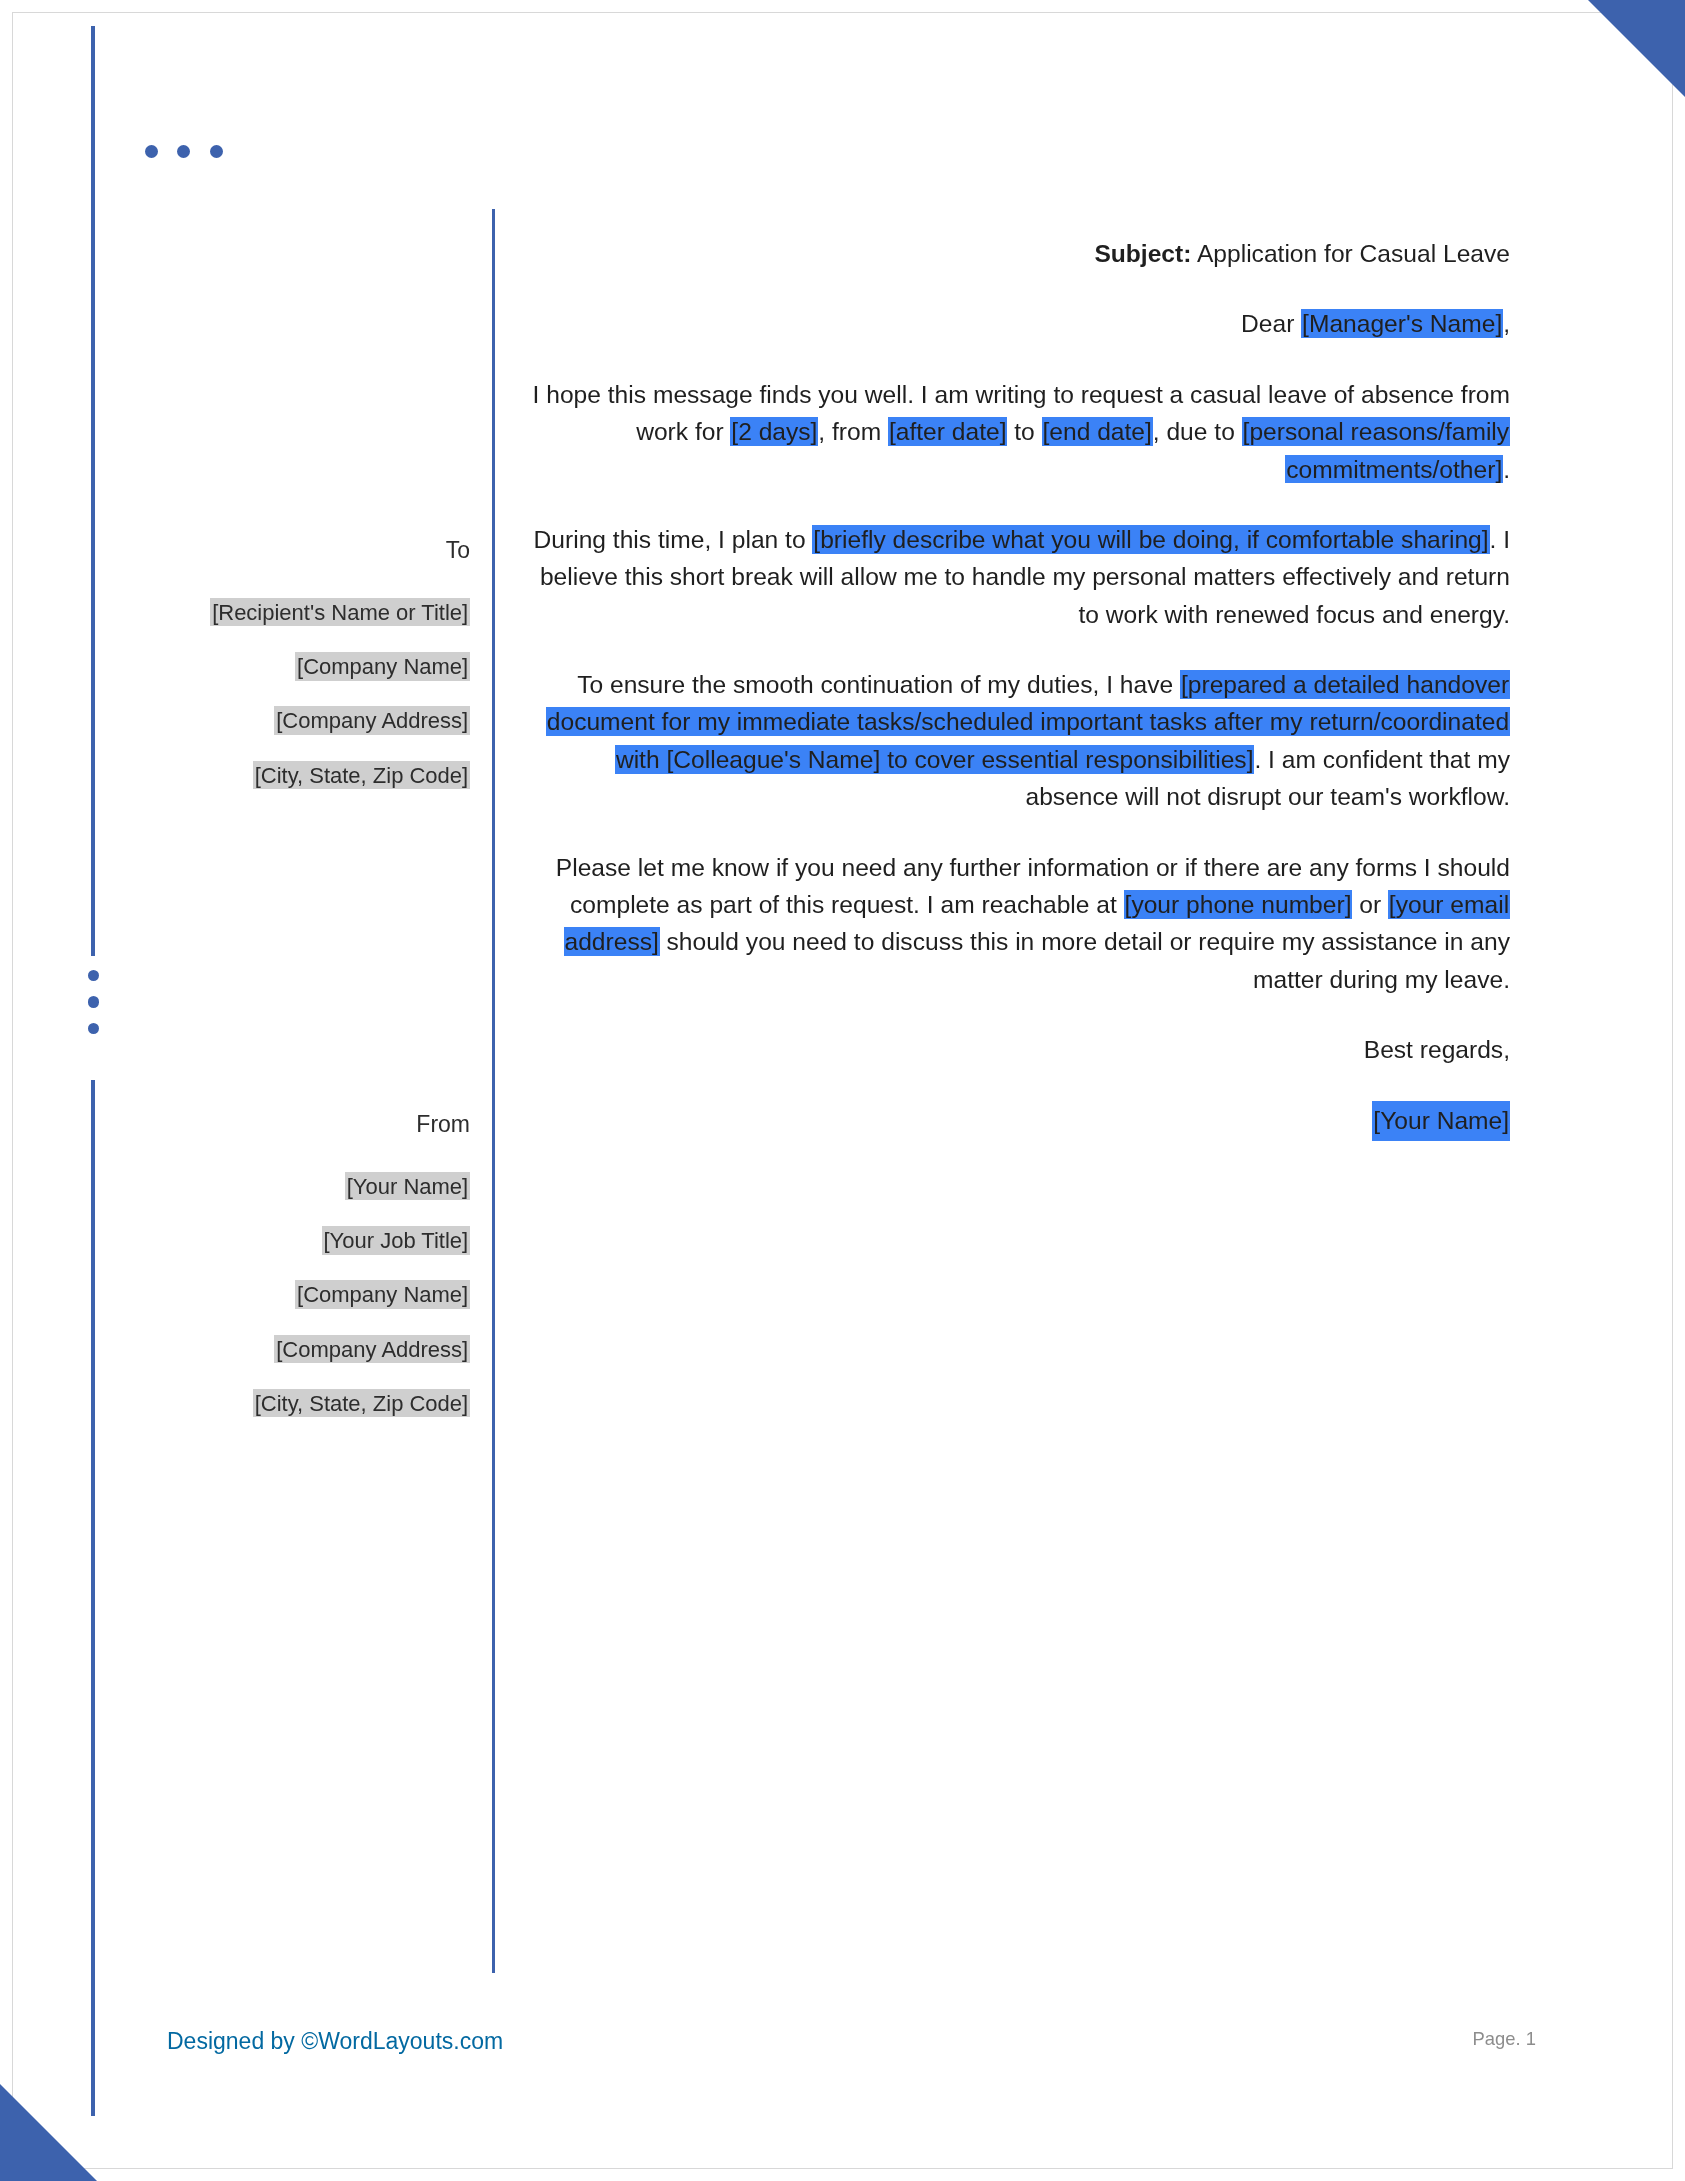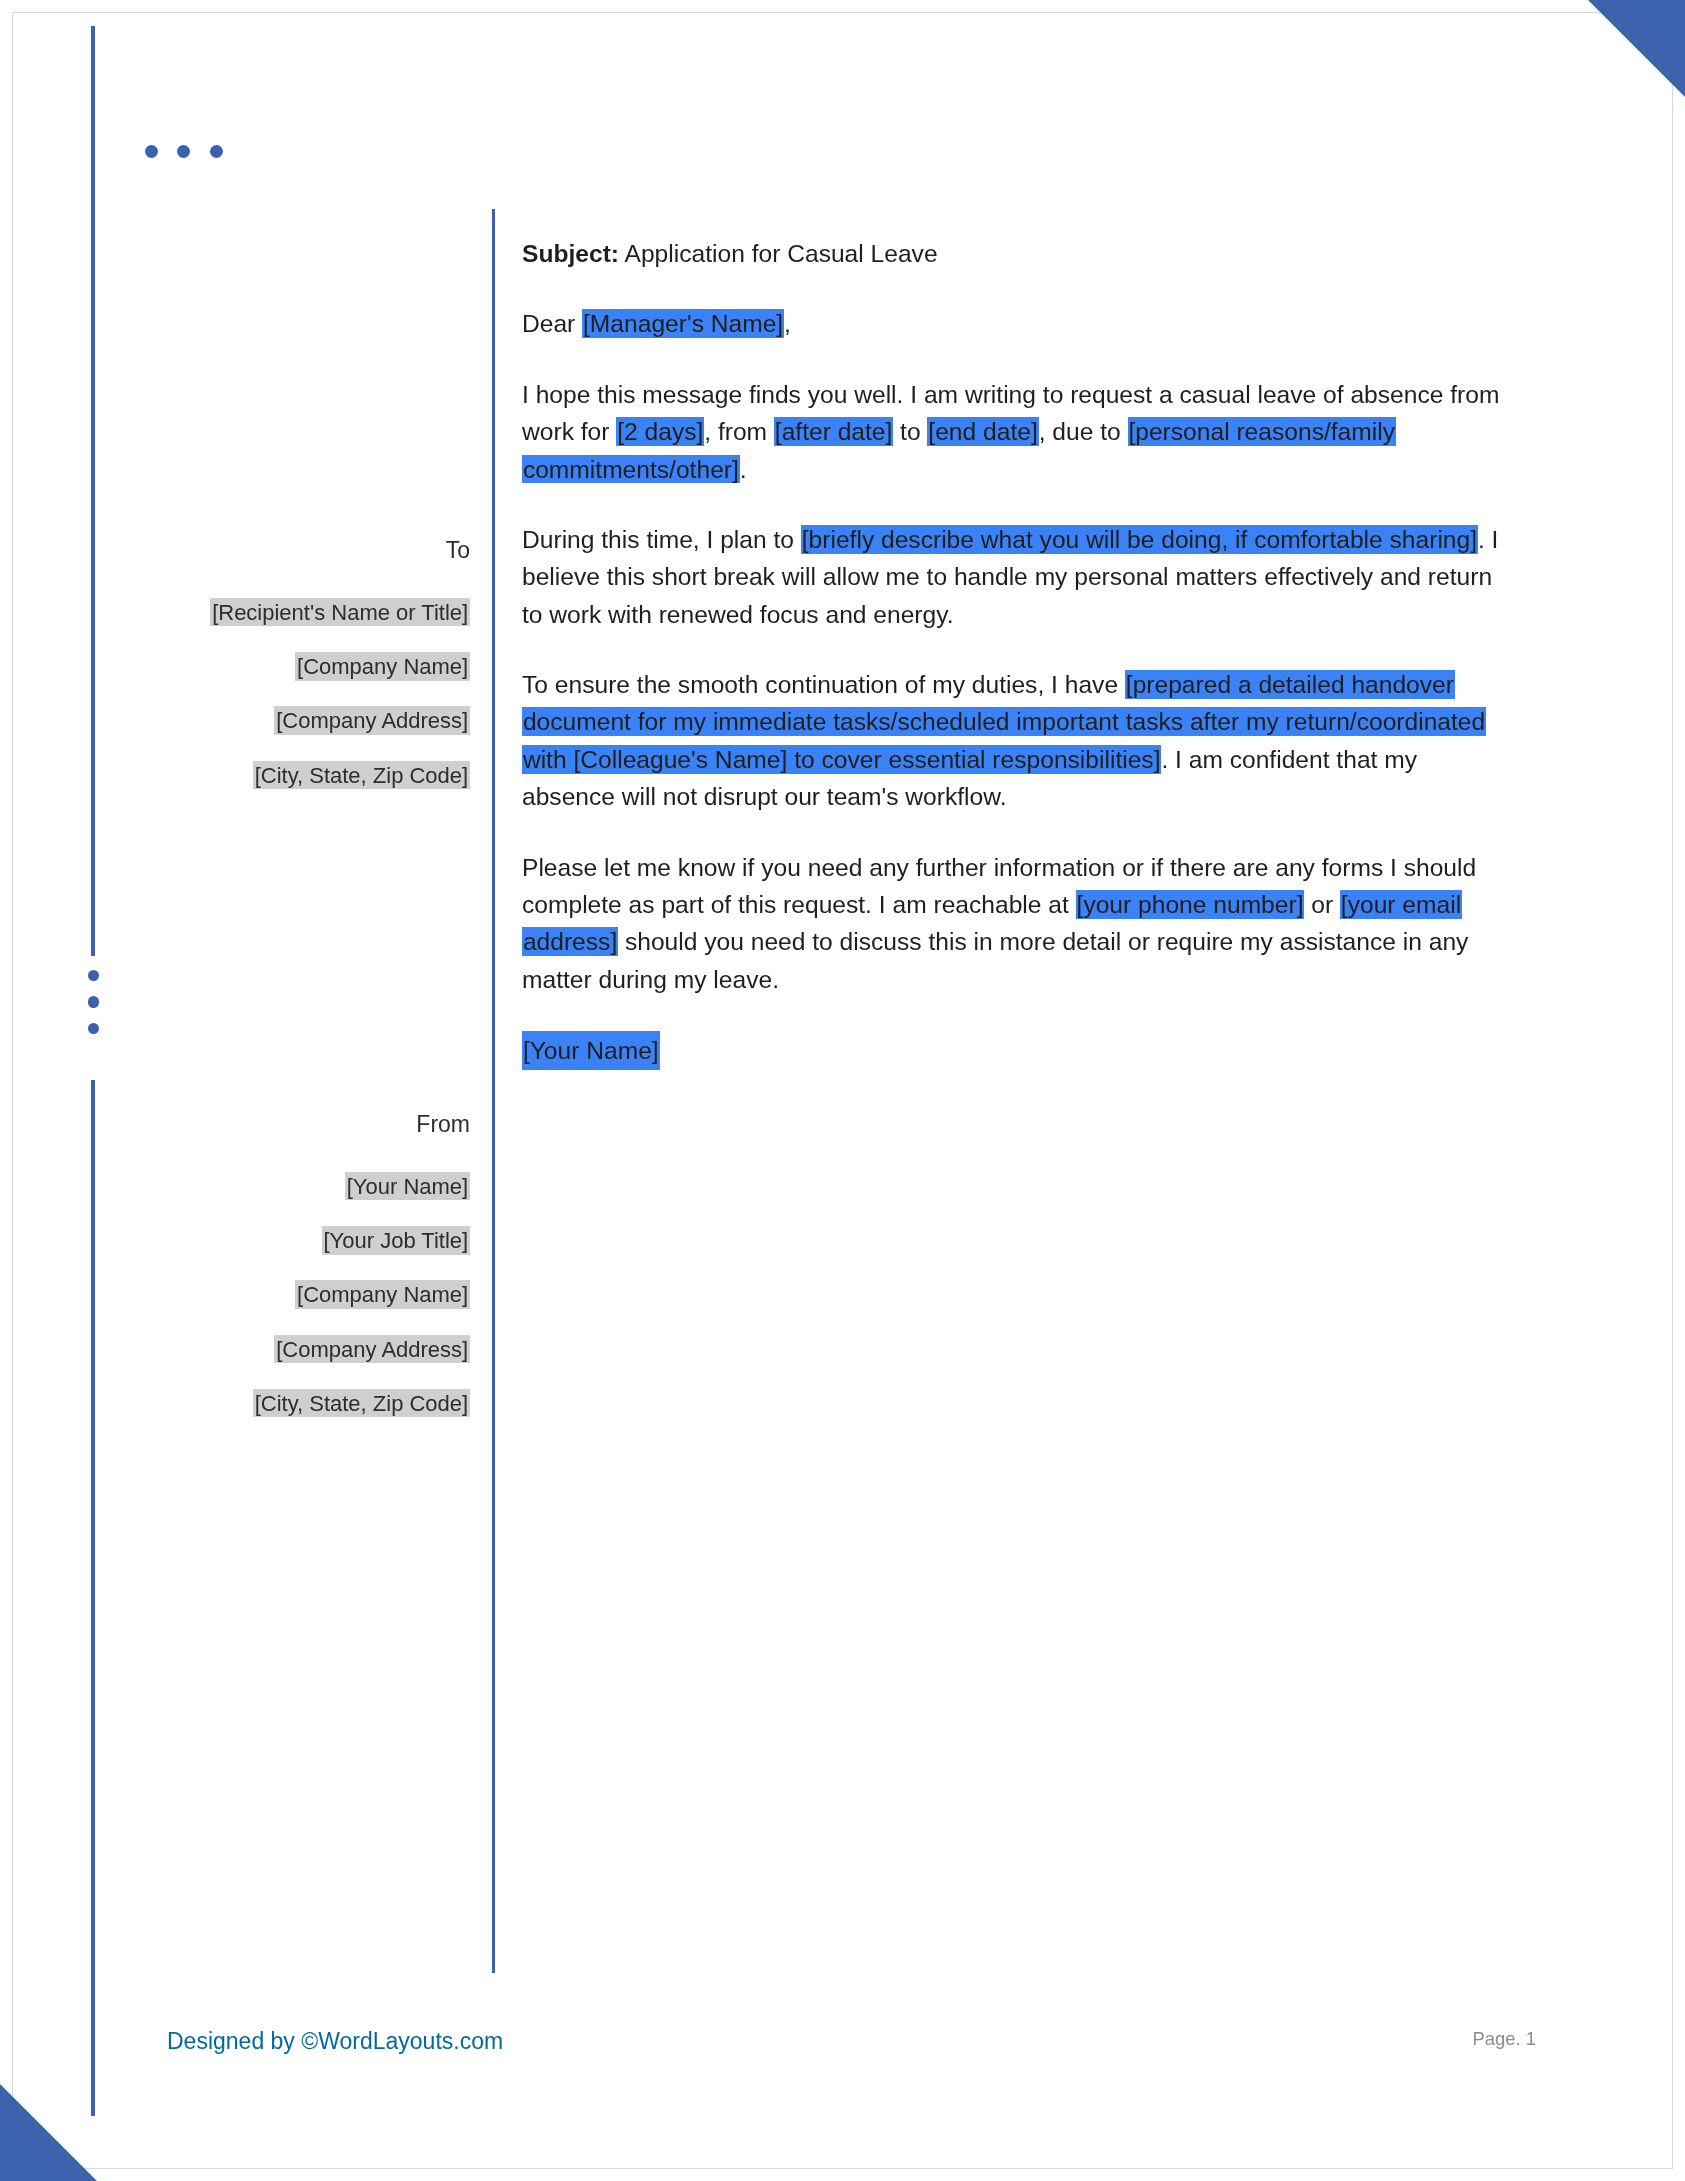--- a/index.html
+++ b/index.html
@@ -139,20 +139,21 @@
     position: absolute;
     left: 522px;
     top: 235px;
     width: 988px;
     color: #1f1f1f;
     font-size: 24.6px;
     line-height: 1.52;
   }
   .letter p {
     margin: 0 0 33px 0;
+    text-align: right;
   }
   .subject-label {
     font-weight: bold;
   }
   .ph {
     background: #3b82f6;
     padding: 0.9px 0.9px;
     box-decoration-break: clone;
     -webkit-box-decoration-break: clone;
   }
@@ -239,20 +240,21 @@
 
     <p>
       <span>To ensure the smooth continuation of my duties, I have </span><span class="ph">[prepared a detailed handover document for my immediate tasks/scheduled important tasks after my return/coordinated with [Colleague's Name]  to cover essential responsibilities]</span><span>. I am confident that my absence will not disrupt our team's workflow.</span>
     </p>
 
     <p>
       <span>Please let me know if you need any further information or if there are any forms I should complete as part of this request. I am reachable at </span><span class="ph">[your phone number]</span><span> or </span><span class="ph">[your email address]</span><span> should you need to discuss this in more detail or require my assistance in any matter during my leave.</span>
     </p>
 
 
+    <p>Best regards,</p>
 
     <p>
       <span class="ph sig-name">[Your Name]</span>
     </p>
 
   </div>
 
   <div class="footer-left">Designed by ©WordLayouts.com</div>
   <div class="footer-right">Page. 1</div>
 

